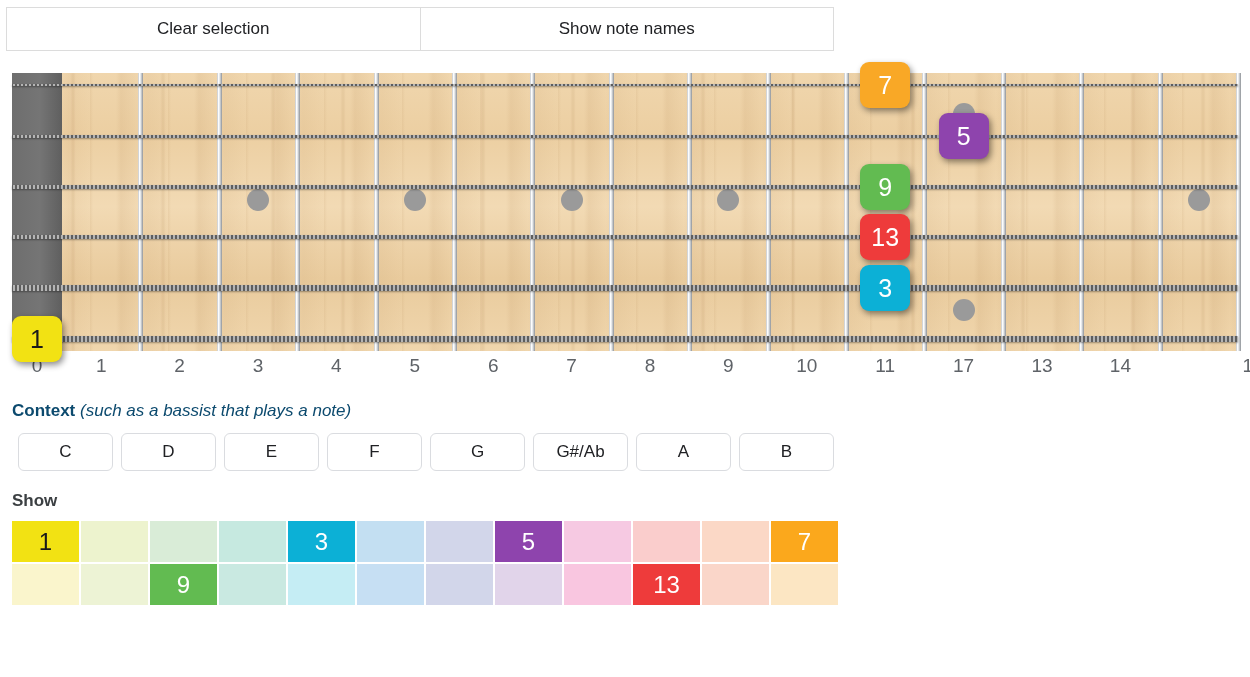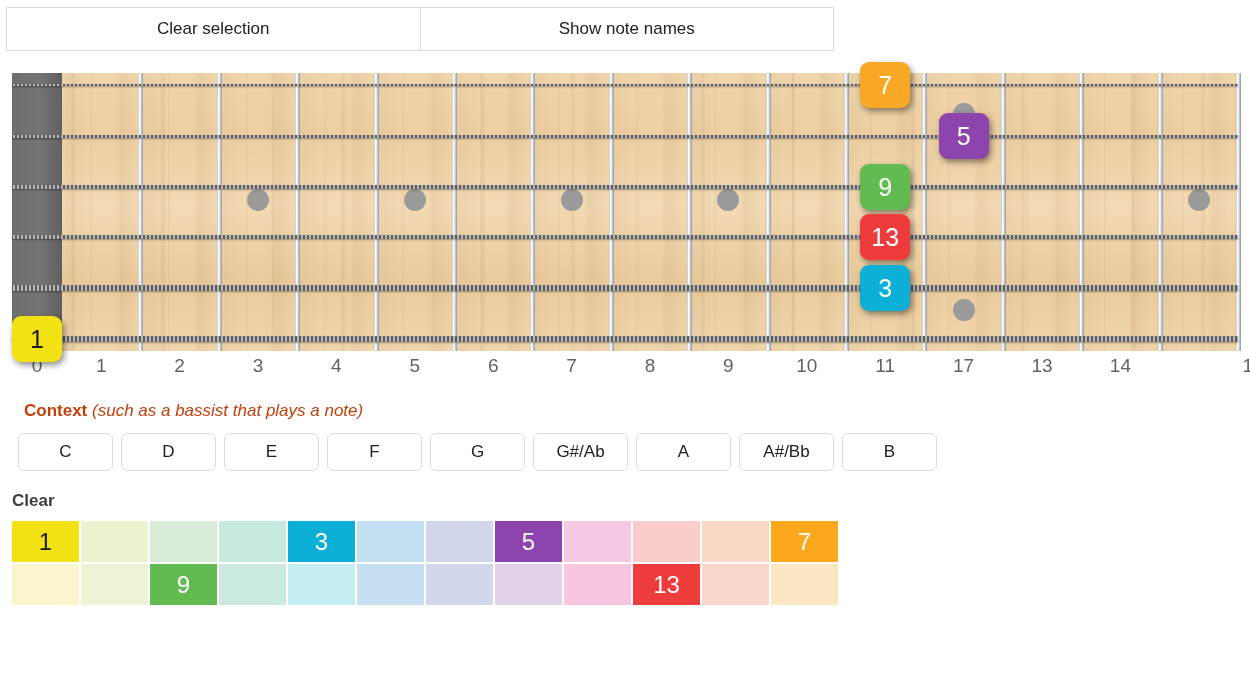--- a/index.html
+++ b/index.html
@@ -120,23 +120,23 @@
   .ruler span {
     position: absolute;
     top: 0;
     transform: translateX(-50%);
     font-size: 19px;
     color: #5f6368;
   }
 
   
   .section-title {
-    margin: 16px 0 0 24px;
+    margin: 16px 0 0 12px;
     font-size: 17px;
-    color: #c2410c;
+    color: #0c4a6e;
     font-weight: 700;
   }
   .section-title em {
     font-weight: 400;
     font-style: italic;
   }
   .note-row {
     display: flex;
     gap: 8px;
     margin: 12px 0 0 18px;
@@ -263,25 +263,24 @@
 </div>
 
 <div class="note-row" id="note-row">
     <div class="note-btn">C</div>
     <div class="note-btn">D</div>
     <div class="note-btn">E</div>
     <div class="note-btn">F</div>
     <div class="note-btn">G</div>
     <div class="note-btn">G#/Ab</div>
     <div class="note-btn">A</div>
-    <div class="note-btn">A#/Bb</div>
     <div class="note-btn">B</div>
   </div>
 
-<div class="tones-title">Clear</div>
+<div class="tones-title">Show</div>
 <div class="tones-grid" id="tones-grid">
     <div class="tone-cell" style="background: rgb(242, 226, 19); color: rgb(26, 26, 26);">1</div>
     <div class="tone-cell" style="background: rgb(237, 243, 206); color: rgb(255, 255, 255);"></div>
     <div class="tone-cell" style="background: rgb(217, 236, 215); color: rgb(255, 255, 255);"></div>
     <div class="tone-cell" style="background: rgb(198, 233, 224); color: rgb(255, 255, 255);"></div>
     <div class="tone-cell" style="background: rgb(12, 176, 214); color: rgb(255, 255, 255);">3</div>
     <div class="tone-cell" style="background: rgb(195, 223, 242); color: rgb(255, 255, 255);"></div>
     <div class="tone-cell" style="background: rgb(210, 214, 234); color: rgb(255, 255, 255);"></div>
     <div class="tone-cell" style="background: rgb(142, 68, 173); color: rgb(255, 255, 255);">5</div>
     <div class="tone-cell" style="background: rgb(246, 201, 226); color: rgb(255, 255, 255);"></div>

